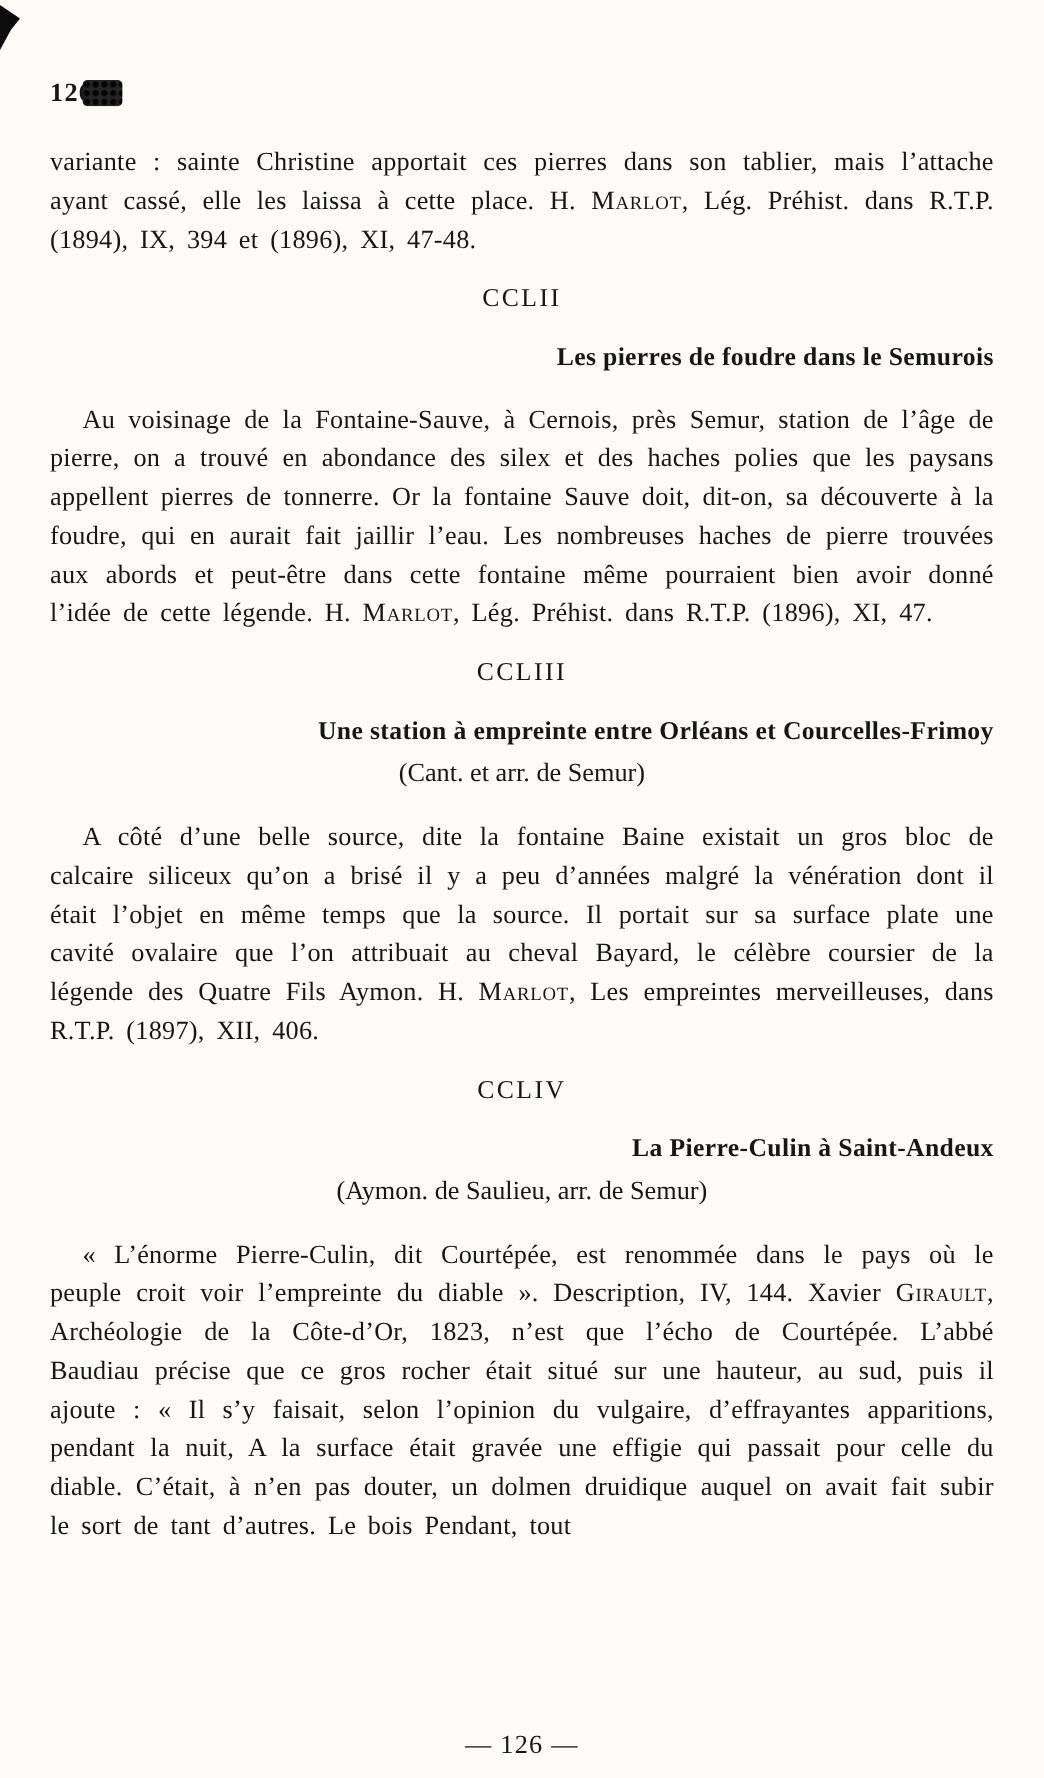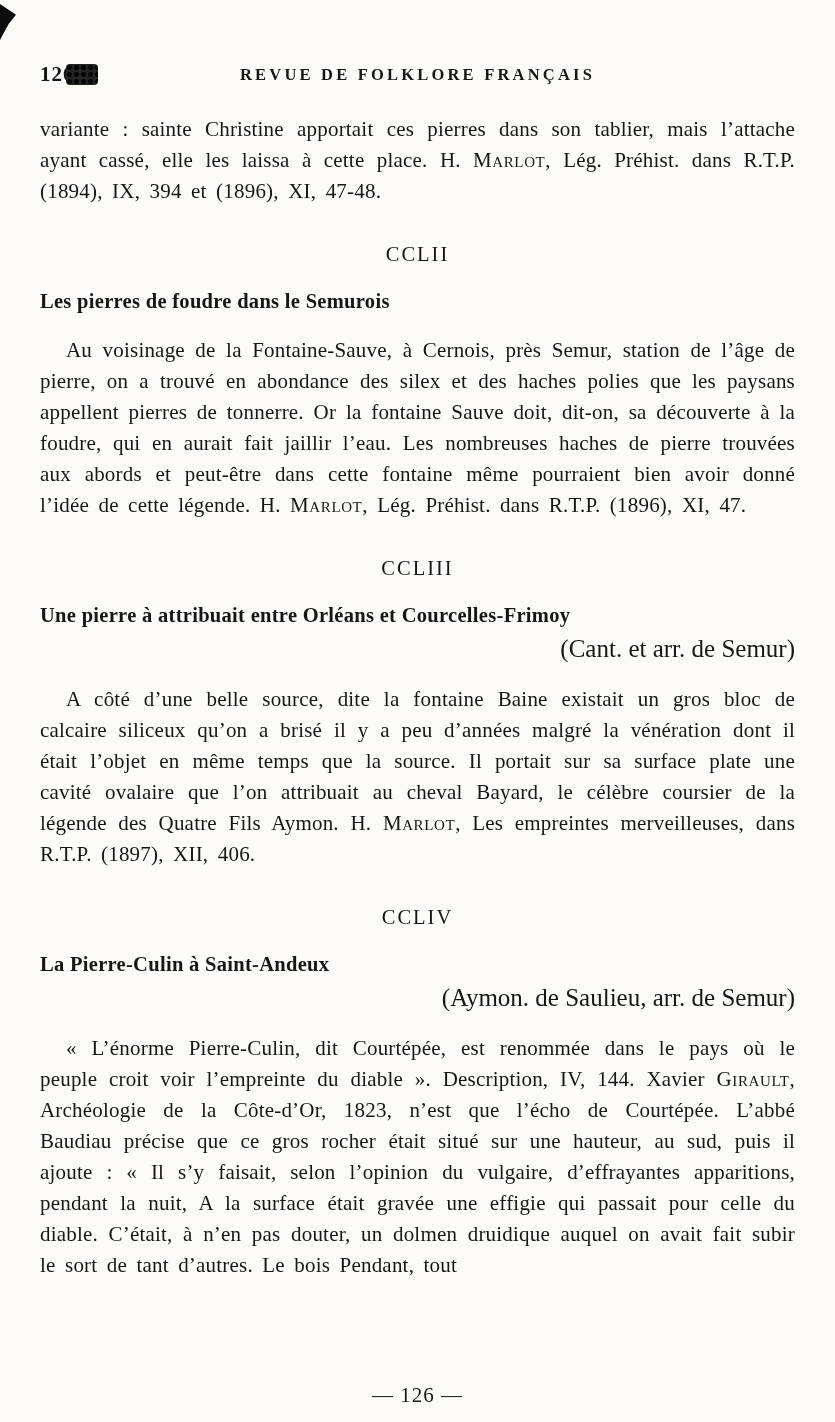--- a/index.html
+++ b/index.html
@@ -55,34 +55,34 @@
     word-spacing: 4px;
     letter-spacing: 0.2px;
   }
   .content p.para.indent { text-indent: 26px; }
   .it { }
   .sc { font-variant: small-caps; letter-spacing: 0.6px; font-family: Liberation Serif, serif; }
   .section-number {
     text-align: center;
     font-size: 20.5px;
     letter-spacing: 2px;
-    margin-top: 36px;
+    margin-top: 21px;
     margin-bottom: 22px;
   }
   .section-title {
-    text-align: left;
+    text-align: right;
     font-size: 20.5px;
     font-weight: 700;
     line-height: 27px;
     margin-bottom: 6px;
     letter-spacing: 0.3px;
   }
   .section-subtitle {
-    text-align: right;
-    font-size: 25px;
+    text-align: center;
+    font-size: 21px;
     line-height: 27px;
     margin-bottom: 22px;
   }
   .content .section-title + .para,
   .content .section-subtitle + .para { margin-top: 20px; }
   
   .footer {
     position: absolute;
     left: 0; right: 0; bottom: 14px;
     text-align: center;
@@ -91,29 +91,28 @@
   }
 </style>
 </head>
 <body>
 
 <div class="corner-mark"></div>
 
 <div class="page-inner">
   <div class="header">
     <span class="page-num">126</span>
-    <span class="journal-title">REVUE DE FOLKLORE FRANÇAIS</span>
   </div>
   <div class="content">
       <p class="para"><span>variante : sainte Christine apportait ces pierres dans son tablier, mais l’attache ayant cassé, elle les laissa à cette place. H. </span><span class="sc">Marlot</span><span>, </span><span class="it">Lég. Préhist.</span><span> dans </span><span class="it">R.T.P.</span><span> (1894), IX, 394 et (1896), XI, 47-48.</span></p>
       <div class="section-number">CCLII</div>
       <div class="section-title">Les pierres de foudre dans le Semurois</div>
       <p class="para indent"><span>Au voisinage de la Fontaine-Sauve, à Cernois, près Semur, station de l’âge de pierre, on a trouvé en abondance des silex et des haches polies que les paysans appellent </span><span class="it">pierres de tonnerre.</span><span> Or la fontaine Sauve doit, dit-on, sa découverte à la foudre, qui en aurait fait jaillir l’eau. Les nombreuses haches de pierre trouvées aux abords et peut-être dans cette fontaine même pourraient bien avoir donné l’idée de cette légende. H. </span><span class="sc">Marlot</span><span>, </span><span class="it">Lég. Préhist.</span><span> dans </span><span class="it">R.T.P.</span><span> (1896), XI, 47.</span></p>
       <div class="section-number">CCLIII</div>
-      <div class="section-title">Une pierre à attribuait entre Orléans et Courcelles-Frimoy</div>
+      <div class="section-title">Une station à empreinte entre Orléans et Courcelles-Frimoy</div>
       <div class="section-subtitle">(Cant. et arr. de Semur)</div>
       <p class="para indent"><span>A côté d’une belle source, dite la </span><span class="it">fontaine Baine</span><span> existait un gros bloc de calcaire siliceux qu’on a brisé il y a peu d’années malgré la vénération dont il était l’objet en même temps que la source. Il portait sur sa surface plate une cavité ovalaire que l’on attribuait au </span><span class="it">cheval Bayard</span><span>, le célèbre coursier de la légende des Quatre Fils Aymon. H. </span><span class="sc">Marlot</span><span>, </span><span class="it">Les empreintes merveilleuses,</span><span> dans </span><span class="it">R.T.P.</span><span> (1897), XII, 406.</span></p>
       <div class="section-number">CCLIV</div>
       <div class="section-title">La Pierre-Culin à Saint-Andeux</div>
       <div class="section-subtitle">(Aymon. de Saulieu, arr. de Semur)</div>
       <p class="para indent"><span>« L’énorme </span><span class="it">Pierre-Culin</span><span>, dit Courtépée, est renommée dans le pays où le peuple croit voir l’empreinte du diable ». </span><span class="it">Description,</span><span> IV, 144. Xavier </span><span class="sc">Girault</span><span>, </span><span class="it">Archéologie de la Côte-d’Or</span><span>, 1823, n’est que l’écho de Courtépée. L’abbé Baudiau précise que ce gros rocher était situé sur une hauteur, au sud, puis il ajoute : « Il s’y faisait, selon l’opinion du vulgaire, d’effrayantes apparitions, pendant la nuit, A la surface était gravée une effigie qui passait pour celle du diable. C’était, à n’en pas douter, un dolmen druidique auquel on avait fait subir le sort de tant d’autres. Le bois </span><span class="it">Pendant</span><span>, tout</span></p>
     </div>
 </div>
 
 <div class="ink-smudge"></div>

